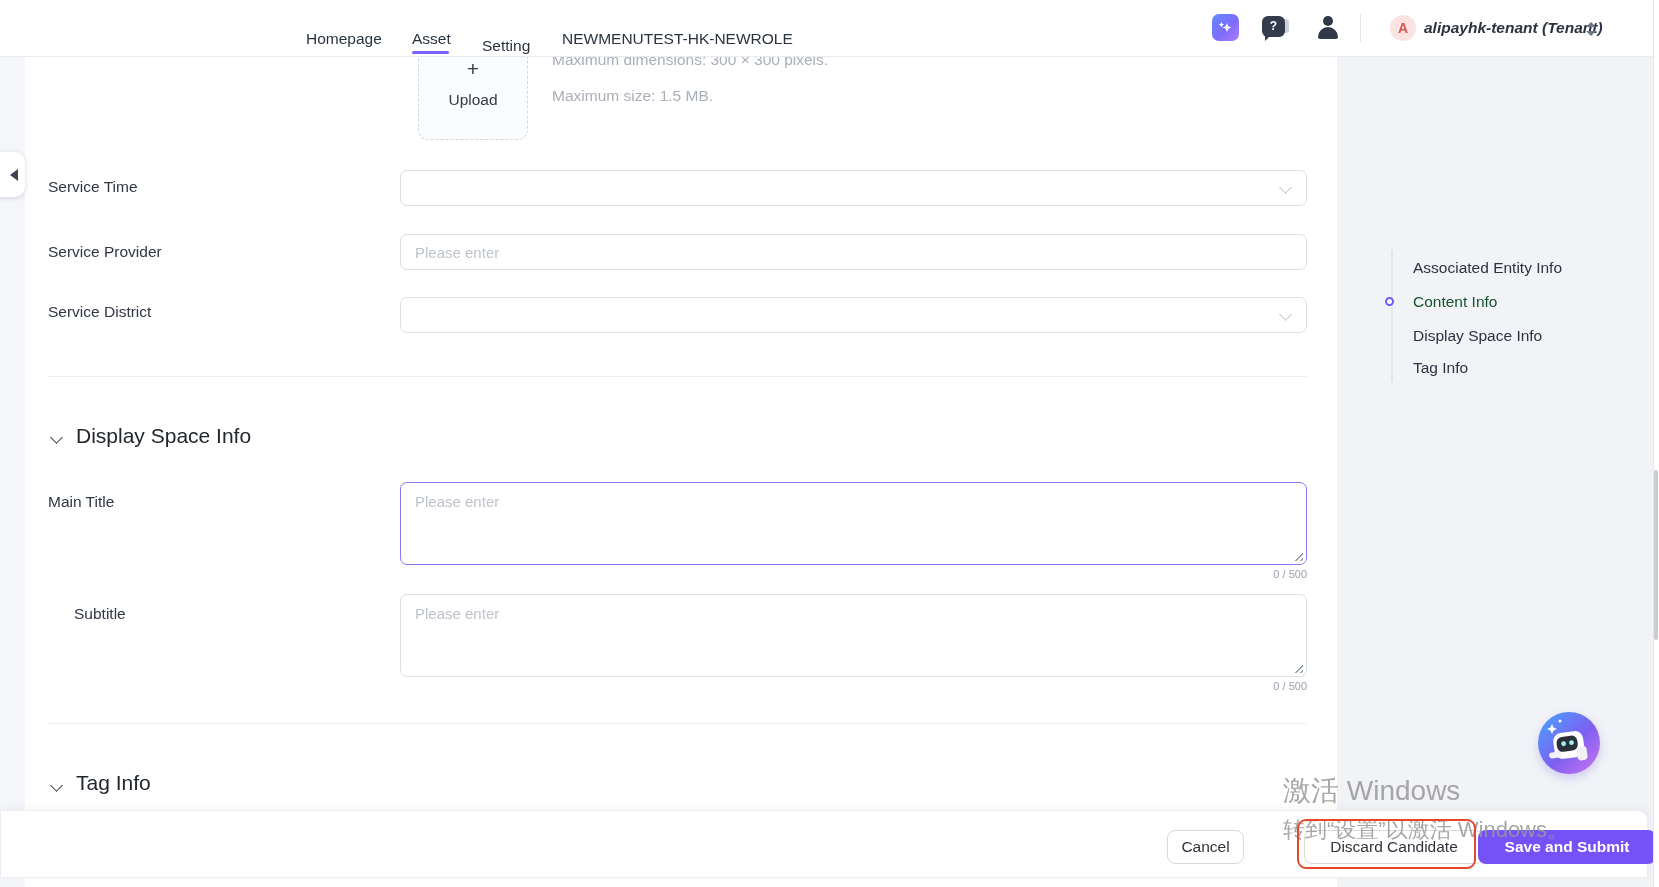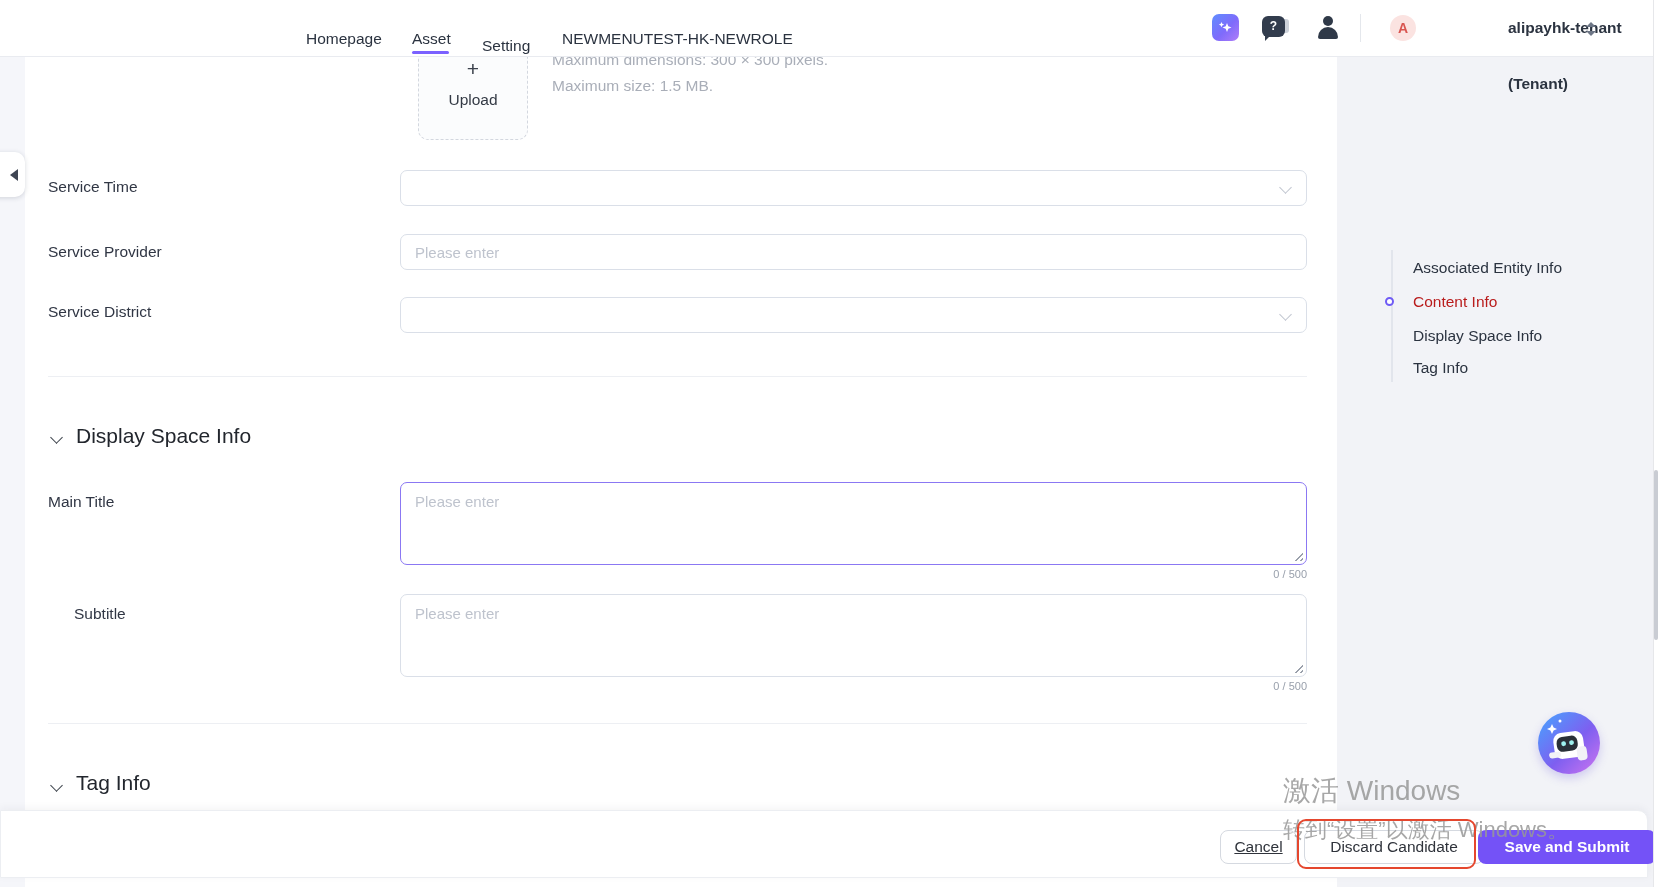--- a/index.html
+++ b/index.html
@@ -20,21 +20,21 @@
                  font-size:12px; font-weight:bold; text-align:center; line-height:21px; position:relative; }
   .help-bubble:before { content:""; position:absolute; left:3px; bottom:-4px; border:4px solid transparent;
                         border-top-color:#323c4d; border-left-color:#323c4d; }
   .help-echo { position:absolute; right:-4px; top:3px; width:10px; height:14px; background:#cdd2da; border-radius:3px; z-index:-1; }
   .person { width:22px; height:24px; position:relative; }
   .person .p-head { position:absolute; left:6px; top:0; width:10px; height:10px; border-radius:50%; background:#2f3948; }
   .person .p-body { position:absolute; left:1px; top:11px; width:20px; height:12px; border-radius:10px 10px 2px 2px; background:#2f3948; }
   .vdiv { position:absolute; left:1360px; top:14px; width:1px; height:28px; background:#e4e7ec; }
   .avatar { position:absolute; left:1390px; top:15px; width:26px; height:26px; border-radius:50%;
             background:#fbe3e1; color:#d95550; font-size:14px; font-weight:bold; text-align:center; line-height:26px; }
-  .tenant-label { position:absolute; left:1508px; top:0; height:56px; line-height:56px; font-size:15.5px; font-weight:600; color:#2b3340; }
+  .tenant-label { position:absolute; left:1424px; top:0; height:56px; line-height:56px; font-size:15.5px; font-weight:600; color:#2b3340;font-style:italic; }
   .updown { position:absolute; left:1586px; top:22px; width:10px; height:14px; }
   .updown i { position:absolute; left:0; width:0; height:0; border-left:5px solid transparent; border-right:5px solid transparent; }
   .updown .u { top:0; border-bottom:5px solid #6d7686; }
   .updown .d { bottom:0; border-top:5px solid #6d7686; }
 
   
   .left-strip { position:absolute; left:0; top:57px; width:25px; height:830px; background:#f5f6fa; z-index:5; }
   .collapse-handle { position:absolute; left:-12px; top:152px; width:37px; height:45px; background:#fff;
                      border-radius:10px; box-shadow:0 1px 5px rgba(40,50,70,.18); z-index:6;
                      display:flex; align-items:center; justify-content:flex-end; padding-right:7px; cursor:pointer; }
@@ -69,21 +69,21 @@
                 border:1px dashed #d3d7df; border-radius:10px; z-index:2; text-align:center; cursor:pointer; }
   .upload-plus { font-size:21px; color:#3c424d; margin-top:26px; line-height:20px; }
   .upload-text { font-size:15.5px; color:#343a45; margin-top:12px; }
   .hint { position:absolute; left:552px; font-size:15.5px; color:#a9aeb8; z-index:2; }
 
   
   .rail { position:absolute; left:1391px; top:250px; width:2px; height:132px; background:#e2e5ec; z-index:3; }
   .ring { position:absolute; left:1385px; top:297px; width:9px; height:9px; border:2.5px solid #6f5bf5;
           border-radius:50%; background:#fff; z-index:4; }
   .anchor-item { position:absolute; left:1413px; height:20px; line-height:20px; font-size:15.5px; color:#2b3340; z-index:3; cursor:pointer; }
-  .anchor-item.active { color:#b91c1c; }
+  .anchor-item.active { color:#14532d; }
 
   
   .footer { position:absolute; left:0; top:810px; width:1648px; height:68px; background:#fff;
             border:1px solid #eceef2; border-radius:0 10px 0 0; box-shadow:0 -2px 8px rgba(30,40,60,.05); z-index:20; }
   .btn { position:absolute; top:830px; height:34px; border-radius:8px; font-size:15.5px; z-index:21;
          display:flex; align-items:center; justify-content:center; cursor:pointer; font-family:inherit; }
   .btn.ghost { background:#fff; border:1px solid #d5d9e0; color:#2f333b; }
   .btn.primary { background:#7452f7; border:none; color:#fff; font-weight:600; }
   .annotation { position:absolute; left:1297px; top:819px; width:179px; height:50px; border:2.5px solid #e5472e;
                 border-radius:9px; z-index:60; pointer-events:none; }
@@ -112,21 +112,21 @@
     <div class="tri-left"></div>
   </div>
 
   <div class="main-card"></div>
 
   <div class="upload-box">
     <div class="upload-plus">+</div>
     <div class="upload-text">Upload</div>
   </div>
   <div class="hint" style="top:51px;">Maximum dimensions: 300 × 300 pixels.</div>
-  <div class="hint" style="top:77px;">Maximum size: 1.5 MB.</div>
+  <div class="hint" style="top:87px;">Maximum size: 1.5 MB.</div>
 
   <div class="flabel" style="top:178px;">Service Time</div>
   <div class="field" style="top:170px;">
     <div class="chev-dn"></div>
   </div>
 
   <div class="flabel" style="top:243px;">Service Provider</div>
   <div class="field" style="top:234px;">
     <input placeholder="Please enter" style="">
   </div>
@@ -174,21 +174,21 @@
         <circle cx="34" cy="31" r="2.4" fill="#9ff2ef"></circle>
         <rect x="38" y="36" width="10" height="14" rx="4" fill="#f2f2f6"></rect>
         <rect x="10" y="38" width="12" height="6" rx="3" fill="#f2f2f6"></rect>
       </g>
       <path d="M14 12 l1.6 3.4 3.4 1.6 -3.4 1.6 -1.6 3.4 -1.6 -3.4 -3.4 -1.6 3.4 -1.6 z" fill="#ffffff"></path>
       <circle cx="22" cy="9" r="1.5" fill="#ffffff"></circle>
     </svg>
   </div>
 
   <div class="footer"></div>
-  <button class="btn ghost" style="left:1220px; width:77px;text-decoration:underline;">Cancel</button>
+  <button class="btn ghost" style="left:1167px; width:77px;">Cancel</button>
   <button class="btn ghost" style="left:1304px; width:180px;">Discard Candidate</button>
   <button class="btn primary" style="left:1478px; width:178px;">Save and Submit</button>
   <div class="annotation"></div>
 
   <div class="wm wm1">激活 Windows</div>
   <div class="wm wm2">转到“设置”以激活 Windows。</div>
 
   <div class="header">
     <div class="tab" style="left:306px;">Homepage</div>
     <div class="tab" style="left:412px;">Asset</div>

